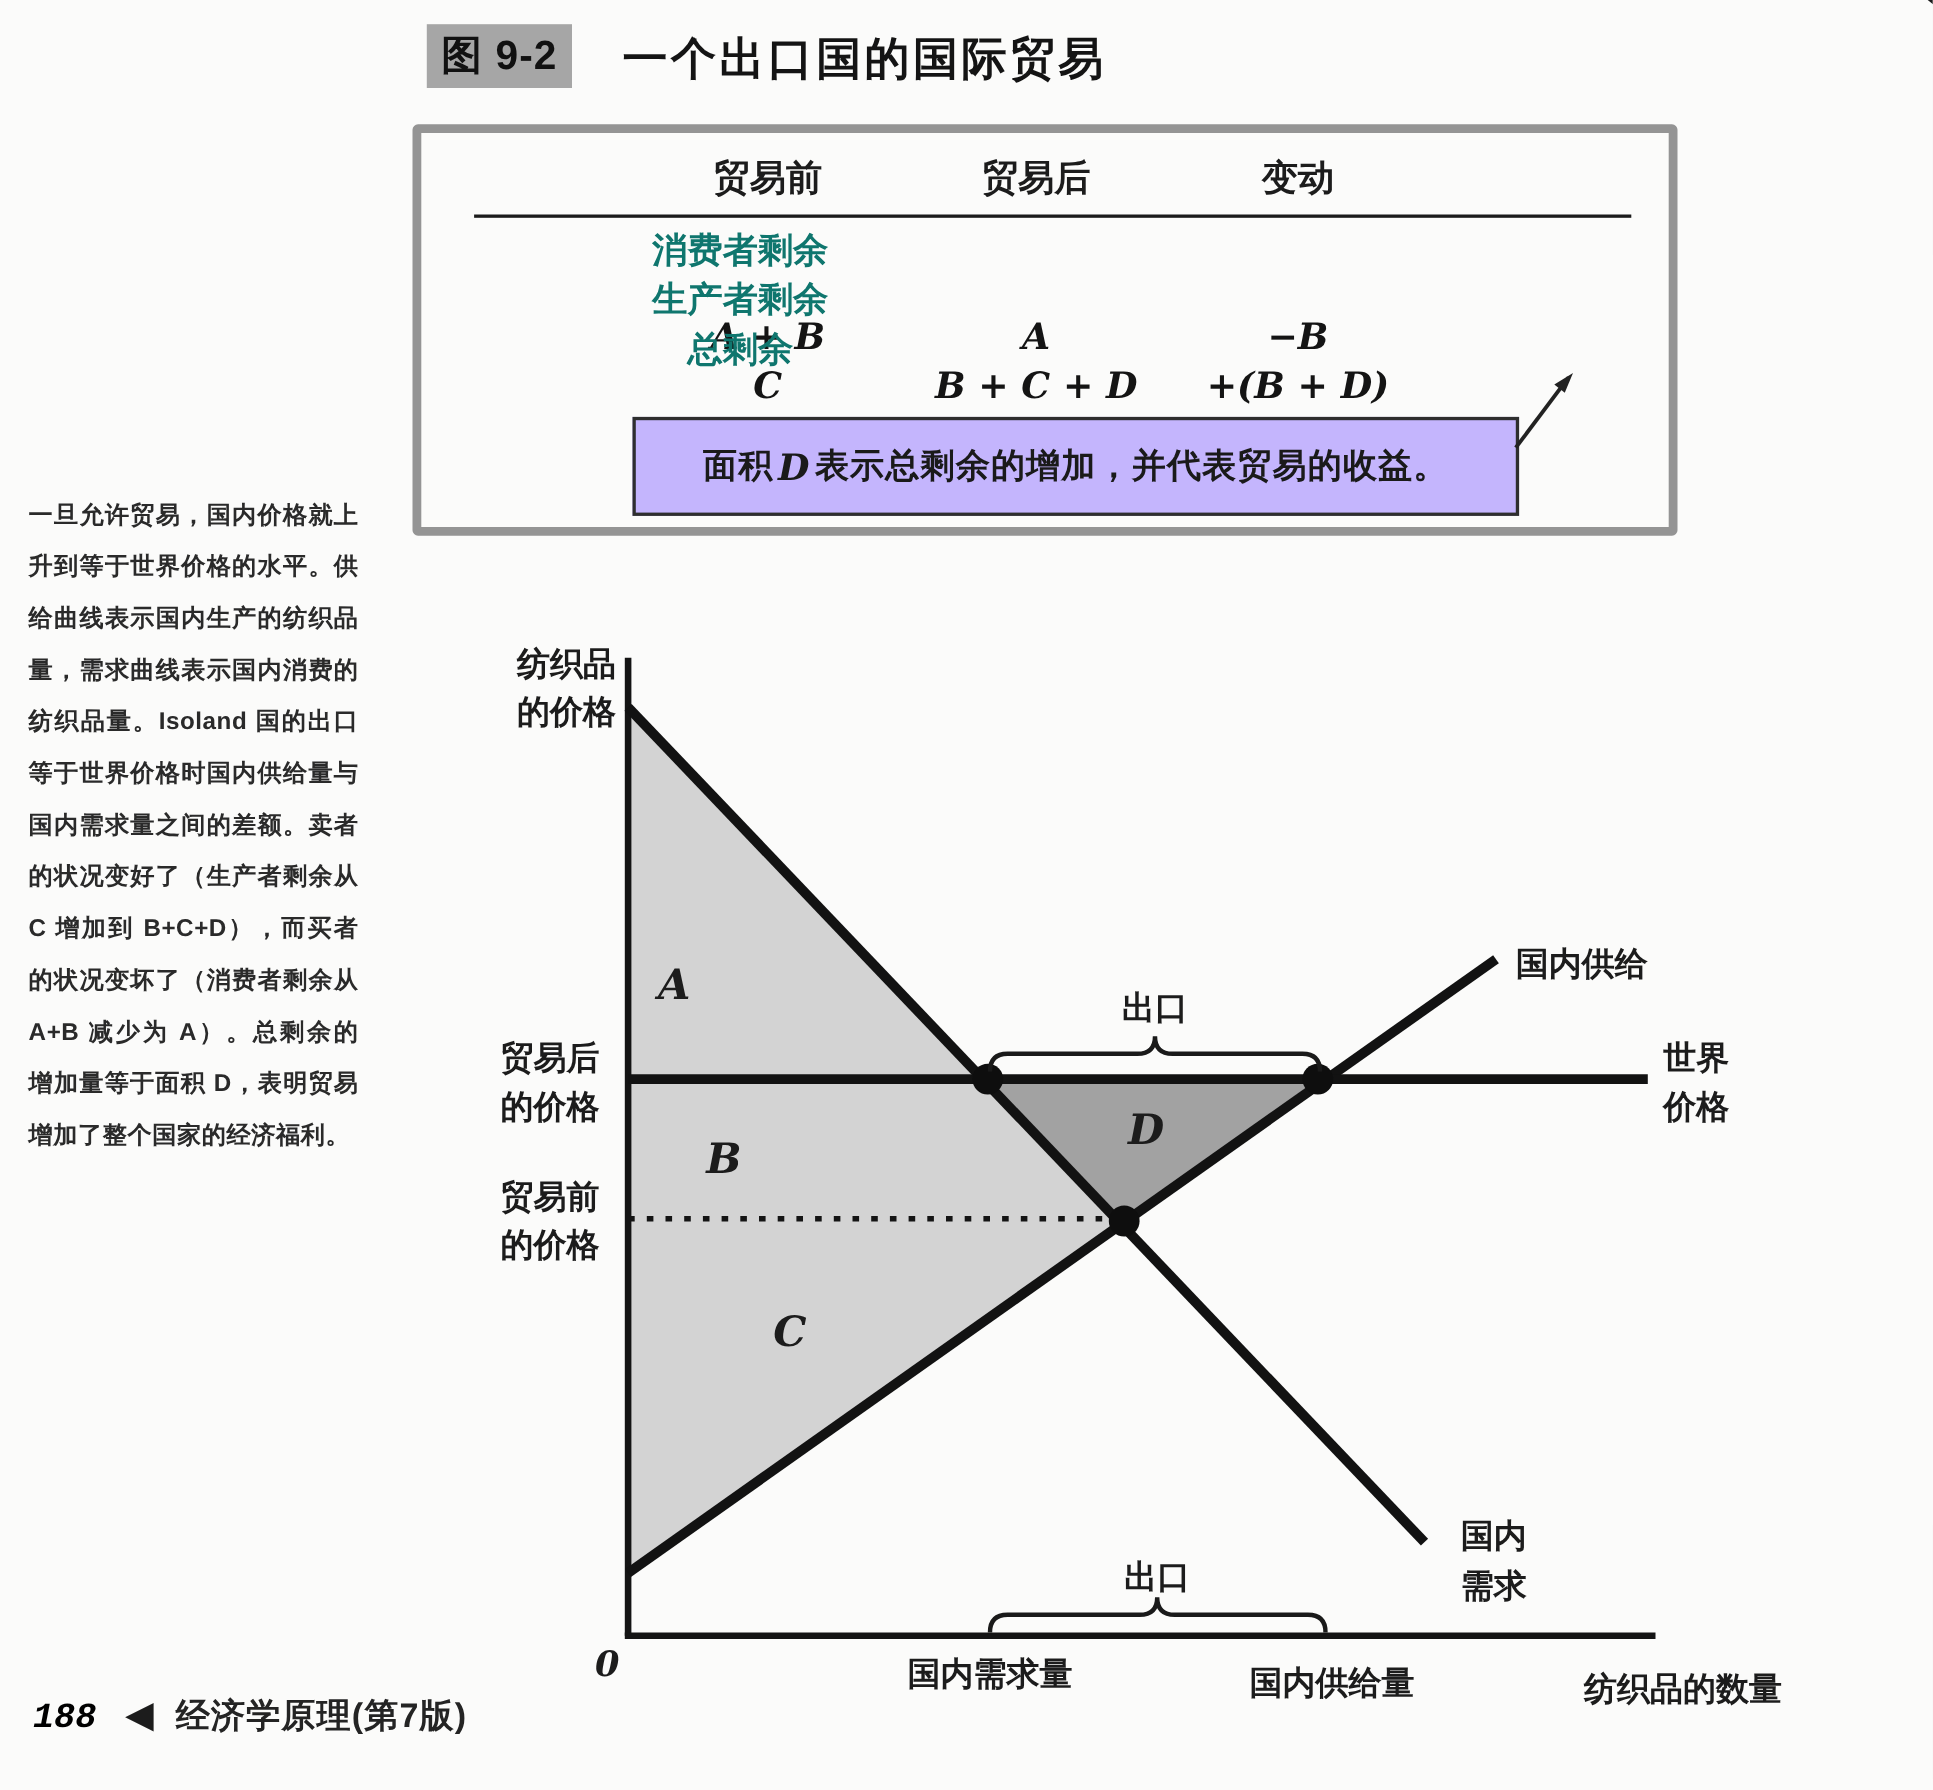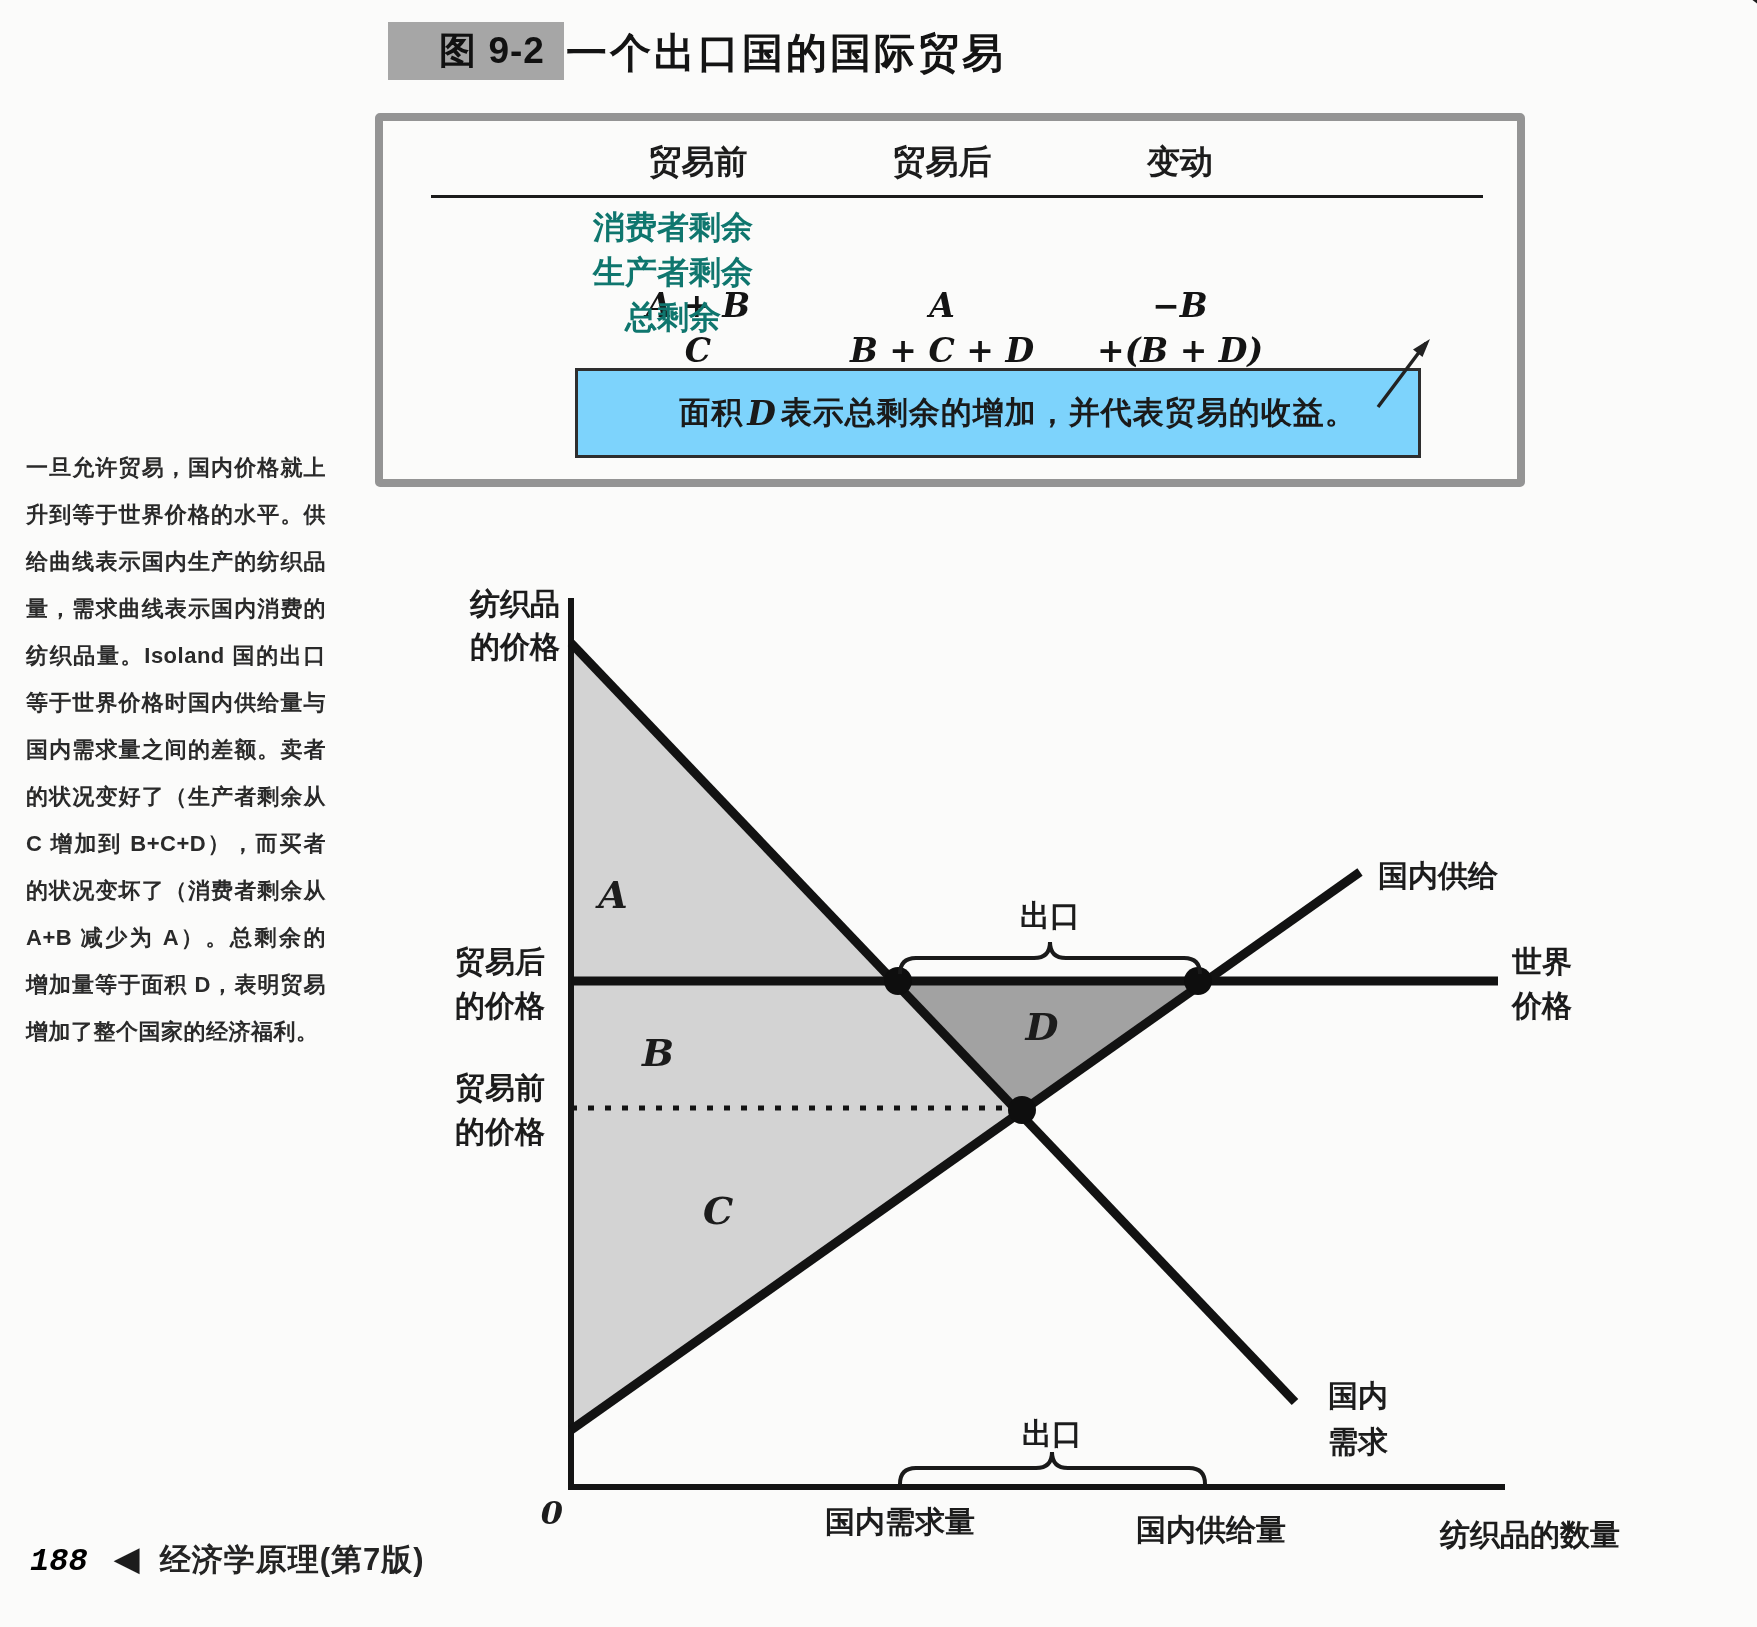--- a/index.html
+++ b/index.html
@@ -5,22 +5,22 @@
   html,body{margin:0;padding:0;}
   body{width:1757px;height:1627px;position:relative;background:#f4f4f2;
        font-family:"Liberation Sans",sans-serif;color:#161616;}
   .page{position:absolute;inset:0;background:#fbfbfa;overflow:hidden;}
 
   
   .corner-mark{position:absolute;right:-14px;top:-18px;width:60px;height:8px;
     background:#1c1c1c;transform:rotate(38deg);}
 
   
-  .fig-label-box{position:absolute;left:388px;top:22px;width:144px;height:58px;
-    background:#a6a6a6;display:flex;align-items:center;justify-content:center;padding-left:32px;}
+  .fig-label-box{position:absolute;left:388px;top:22px;width:132px;height:58px;
+    background:#a6a6a6;display:flex;align-items:center;justify-content:center;}
   .fig-label-box span{font-size:37px;font-weight:700;color:#111;letter-spacing:1px;}
   .fig-title{position:absolute;left:566px;top:26px;margin:0;font-size:41px;font-weight:700;
     letter-spacing:3px;color:#141414;}
 
   
   .sidenote{position:absolute;left:26px;top:444px;width:300px;
     font-size:22px;line-height:47px;font-weight:700;color:#2a2a2a;
     text-align:justify;letter-spacing:0.5px;}
 
   
@@ -30,23 +30,23 @@
   .trow .cell{text-align:center;}
   .trow .spacer{grid-column:1;}
   .thead{height:62px;padding-top:10px;}
   .thead .cell{font-size:33px;font-weight:700;color:#1c1c1c;}
   .divider{border-top:3px solid #1b1b1b;margin:2px 34px 8px 48px;}
   .brow{height:45px;}
   .rowlabel{text-align:center;padding-left:140px;font-size:32px;font-weight:700;color:#0f766e;}
   .math{font-family:"DejaVu Serif",serif;font-style:italic;font-weight:700;}
   .brow .val{font-size:33px;color:#141414;margin-top:36px;}
 
-  .notebox{position:absolute;left:192px;top:247px;width:800px;height:84px;
-    border:3px solid #2e2e2e;background:#7dd3fc;display:flex;align-items:center;
-    justify-content:center;font-size:31px;font-weight:700;color:#1a1a1a;letter-spacing:1px;padding-left:40px;}
+  .notebox{position:absolute;left:192px;top:258px;width:800px;height:84px;
+    border:3px solid #2e2e2e;background:#c4b5fd;display:flex;align-items:center;
+    justify-content:center;font-size:31px;font-weight:700;color:#1a1a1a;letter-spacing:1px;}
   .notebox .math{font-size:33px;padding:0 4px;}
   .note-arrow{position:absolute;left:985px;top:200px;overflow:visible;}
 
   
   .chart{position:absolute;left:0;top:530px;}
   .chart text{fill:#1c1c1c;}
   .chart .cn{font-family:"Liberation Sans",sans-serif;font-weight:700;font-size:30px;}
   .chart .mathsvg{font-family:"DejaVu Serif",serif;font-style:italic;font-size:38px;font-weight:700;}
 
   

